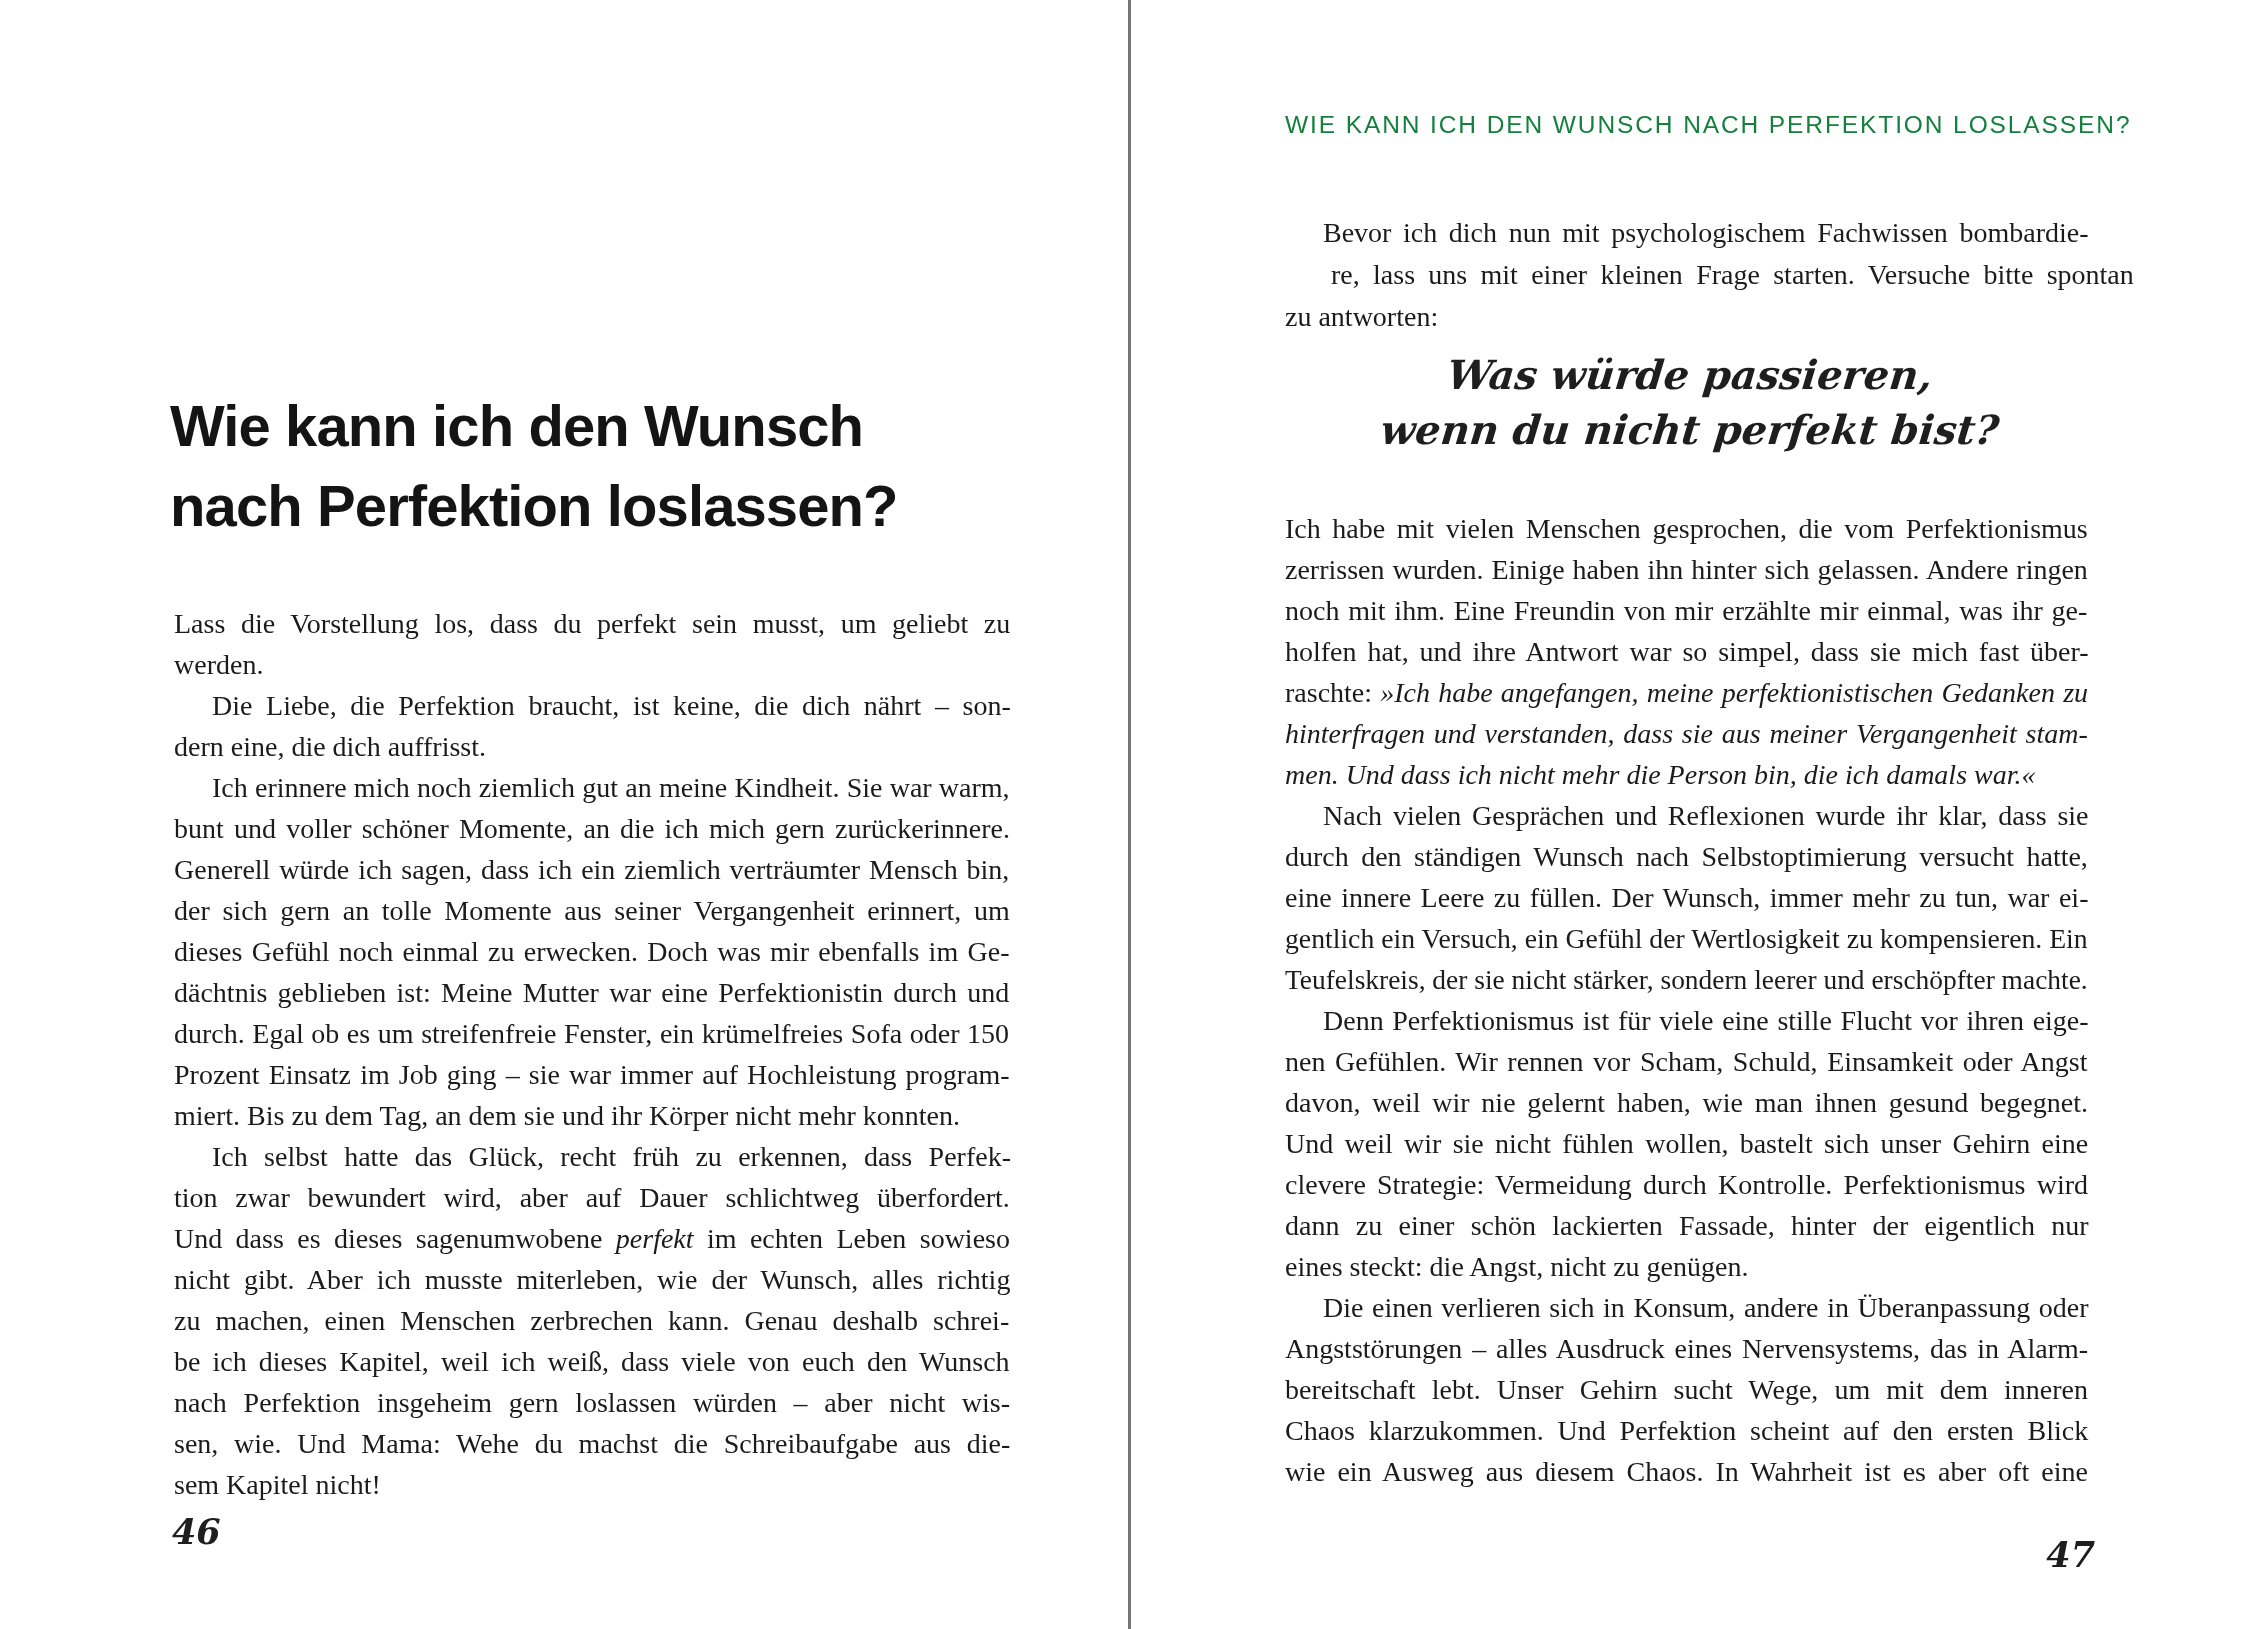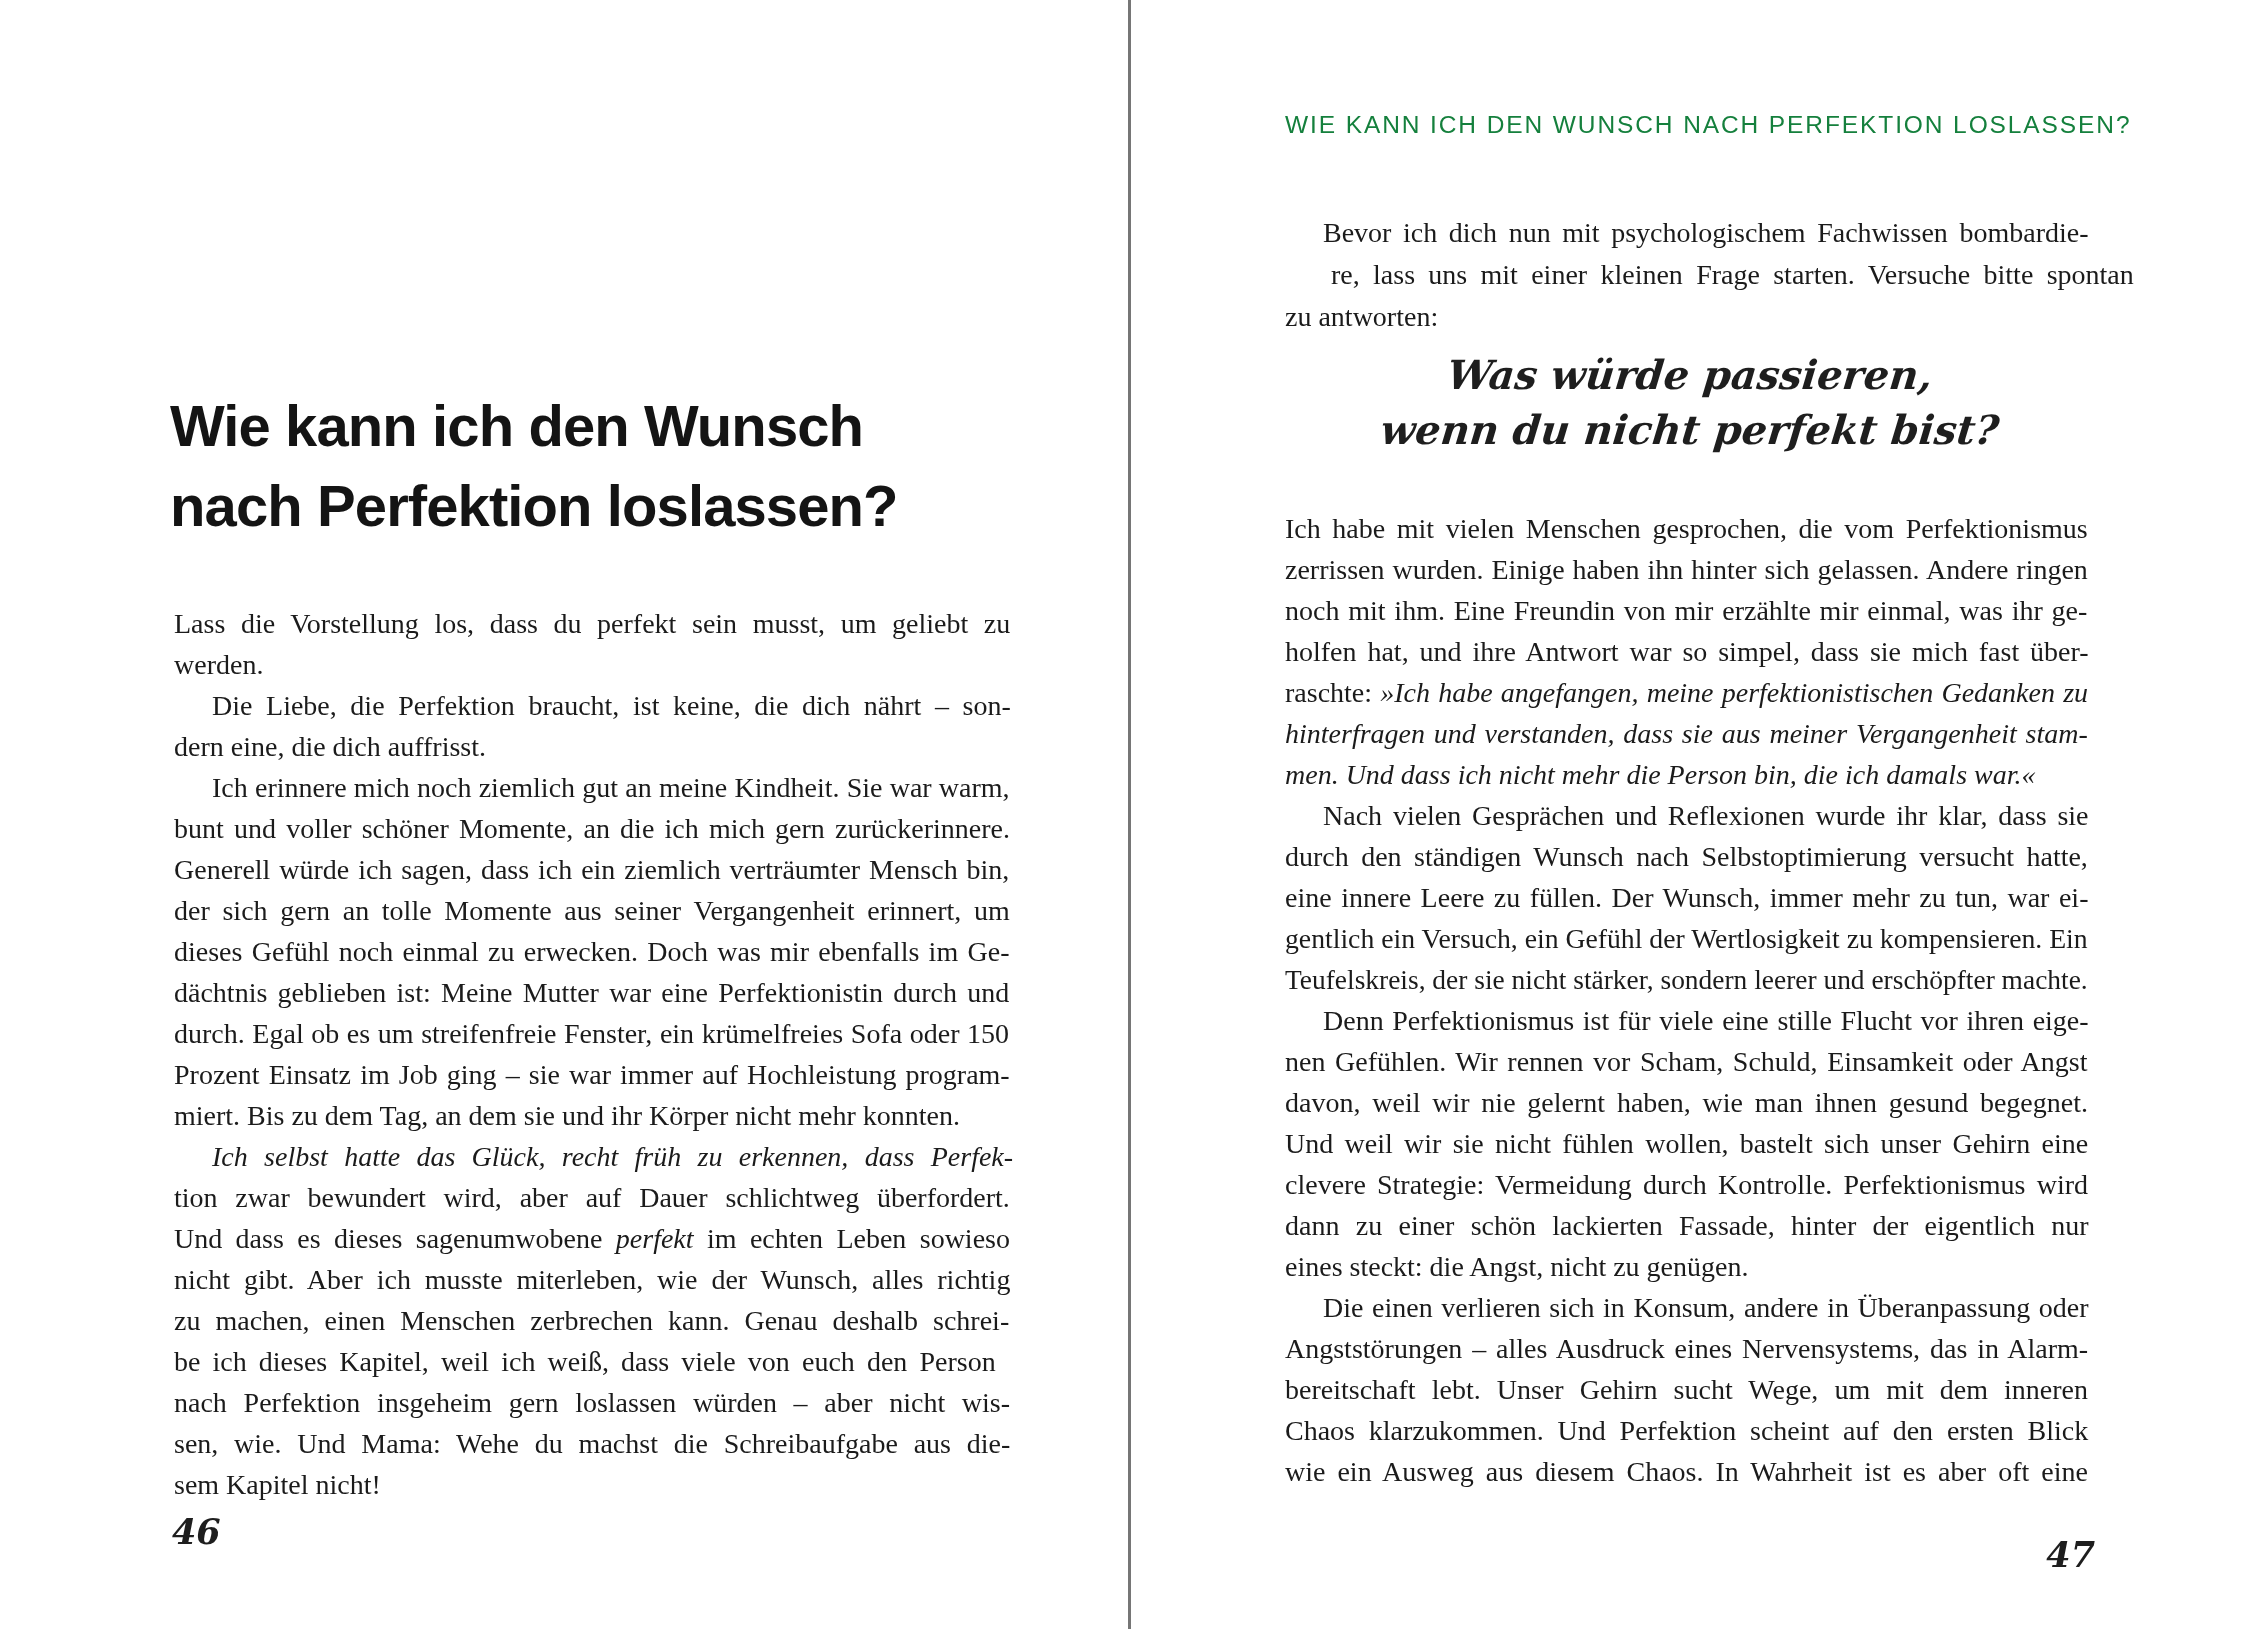--- a/index.html
+++ b/index.html
@@ -69,26 +69,26 @@
         <div class="line end"><span class="ln-in"><span>dern eine, die dich auffrisst.</span></span></div>
         <div class="line indent"><span class="ln-in" style="word-spacing: 0.2px;"><span>Ich erinnere mich noch ziemlich gut an meine Kindheit. Sie war warm,</span></span></div>
         <div class="line"><span class="ln-in" style="word-spacing: 3.2px;"><span>bunt und voller schöner Momente, an die ich mich gern zurückerinnere.</span></span></div>
         <div class="line"><span class="ln-in" style="word-spacing: 1.9px;"><span>Generell würde ich sagen, dass ich ein ziemlich verträumter Mensch bin,</span></span></div>
         <div class="line"><span class="ln-in" style="word-spacing: 5.7px;"><span>der sich gern an tolle Momente aus seiner Vergangenheit erinnert, um</span></span></div>
         <div class="line"><span class="ln-in" style="word-spacing: 2.3px;"><span>dieses Gefühl noch einmal zu erwecken. Doch was mir ebenfalls im Ge-</span></span></div>
         <div class="line"><span class="ln-in" style="word-spacing: 3.2px;"><span>dächtnis geblieben ist: Meine Mutter war eine Perfektionistin durch und</span></span></div>
         <div class="line"><span class="ln-in" style="word-spacing: 0.6px;"><span>durch. Egal ob es um streifenfreie Fenster, ein krümelfreies Sofa oder 150</span></span></div>
         <div class="line"><span class="ln-in" style="word-spacing: 2.1px;"><span>Prozent Einsatz im Job ging – sie war immer auf Hochleistung program-</span></span></div>
         <div class="line end"><span class="ln-in"><span>miert. Bis zu dem Tag, an dem sie und ihr Körper nicht mehr konnten.</span></span></div>
-        <div class="line indent"><span class="ln-in" style="word-spacing: 9.3px; font-style: italic;"><span>Ich selbst hatte das Glück, recht früh zu erkennen, dass Perfek-</span></span></div>
+        <div class="line indent"><span class="ln-in" style="word-spacing: 9.3px;"><span>Ich selbst hatte das Glück, recht früh zu erkennen, dass Perfek-</span></span></div>
         <div class="line"><span class="ln-in" style="word-spacing: 10.8px;"><span>tion zwar bewundert wird, aber auf Dauer schlichtweg überfordert.</span></span></div>
         <div class="line"><span class="ln-in" style="word-spacing: 6.4px;"><span>Und dass es dieses sagenumwobene </span><em>perfekt</em><span> im echten Leben sowieso</span></span></div>
         <div class="line"><span class="ln-in" style="word-spacing: 6.9px;"><span>nicht gibt. Aber ich musste miterleben, wie der Wunsch, alles richtig</span></span></div>
         <div class="line"><span class="ln-in" style="word-spacing: 8px;"><span>zu machen, einen Menschen zerbrechen kann. Genau deshalb schrei-</span></span></div>
-        <div class="line"><span class="ln-in" style="word-spacing: 5.1px;"><span>be ich dieses Kapitel, weil ich weiß, dass viele von euch den Person</span></span></div>
+        <div class="line"><span class="ln-in" style="word-spacing: 5.1px;"><span>be ich dieses Kapitel, weil ich weiß, dass viele von euch den Wunsch</span></span></div>
         <div class="line"><span class="ln-in" style="word-spacing: 9.7px;"><span>nach Perfektion insgeheim gern loslassen würden – aber nicht wis-</span></span></div>
         <div class="line"><span class="ln-in" style="word-spacing: 8.8px;"><span>sen, wie. Und Mama: Wehe du machst die Schreibaufgabe aus die-</span></span></div>
         <div class="line end"><span class="ln-in"><span>sem Kapitel nicht!</span></span></div>
       </div>
     <div id="pn-left" class="page-num script">46</div>
   </div>
 
   <div class="divider"></div>
 
   <div>

